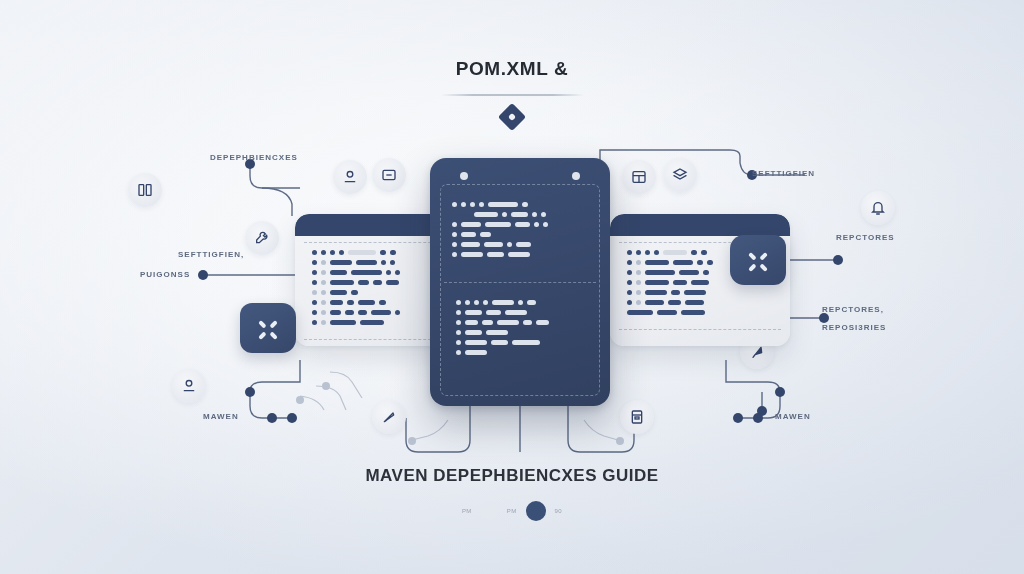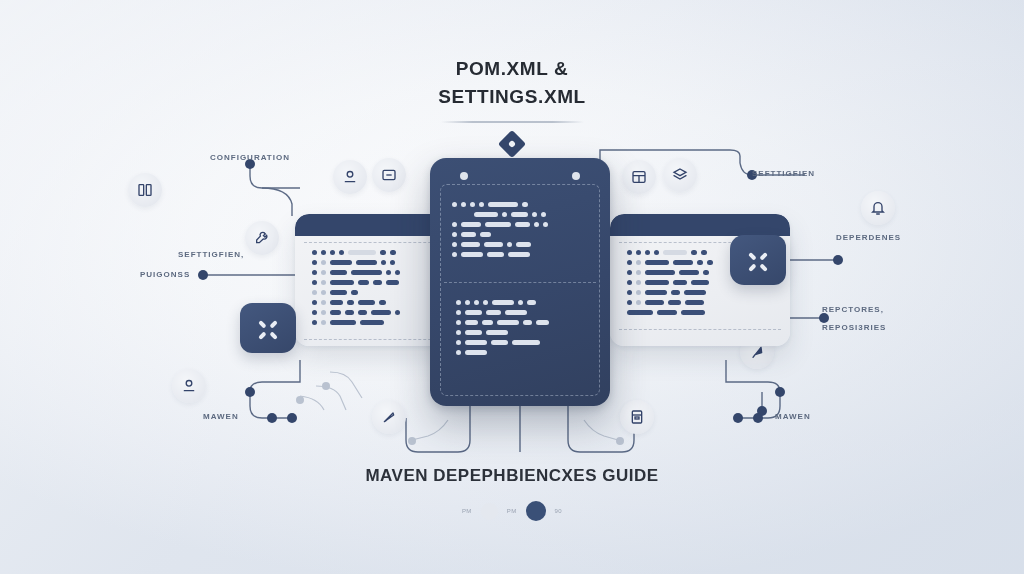--- a/index.html
+++ b/index.html
@@ -195,21 +195,20 @@
       <circle cx="300" cy="400" r="4"></circle>
       <circle cx="326" cy="386" r="4"></circle>
       <circle cx="412" cy="441" r="4"></circle>
       <circle cx="620" cy="441" r="4"></circle>
       <circle cx="716" cy="300" r="4.5"></circle>
     </g>
   </svg>
 
   <div class="title-wrap">
     <div class="title-line">POM.XML &amp;</div>
-    <div class="title-line">SETTINGS.XML</div>
     <div class="title-rule"></div>
     <div class="diamond"></div>
   </div>
 
   <div class="card side-card light" id="card-left">
     <div class="hdr"></div>
     <div class="body">
       <div class="dashed-x" style="top:6px;"></div>
       <div id="left-rows">
           <div class="row">
@@ -506,27 +505,27 @@
     </svg>
   </div>
   <div class="chip" style="left:620px; top:400px;">
     <svg viewBox="0 0 24 24" fill="none" stroke="#33436a" stroke-width="2">
       <rect x="5" y="3" width="14" height="18" rx="1.5"></rect>
         <path d="M5 9h14"></path>
         <rect x="9" y="12" width="6" height="3"></rect>
     </svg>
   </div>
 
-  <div class="lbl" style="left:210px; top:153px;">CONFIGURATION</div>
+  <div class="lbl" style="left:210px; top:153px;">DEPEPHBIENCXES</div>
   <div class="lbl" style="left:178px; top:250px;">SEFTTIGFIEN,</div>
   <div class="lbl" style="left:140px; top:270px;">PUIGONSS</div>
   <div class="lbl" style="left:203px; top:412px;">MAWEN</div>
 
   <div class="lbl" style="left:752px; top:169px;">SEFTTIGFIEN</div>
-  <div class="lbl" style="left:836px; top:233px;">DEPERDENES</div>
+  <div class="lbl" style="left:836px; top:233px;">REPCTORES</div>
   <div class="lbl" style="left:822px; top:305px;">
     <span>REPCTORES,</span>
     <span class="l2">REPOSI3RIES</span>
   </div>
   <div class="lbl" style="left:775px; top:412px;">MAWEN</div>
 
   <div class="footer-wrap">
     <div class="footer-title">MAVEN DEPEPHBIENCXES GUIDE</div>
     <div class="legend">
       <span class="legend-label">PM</span>

